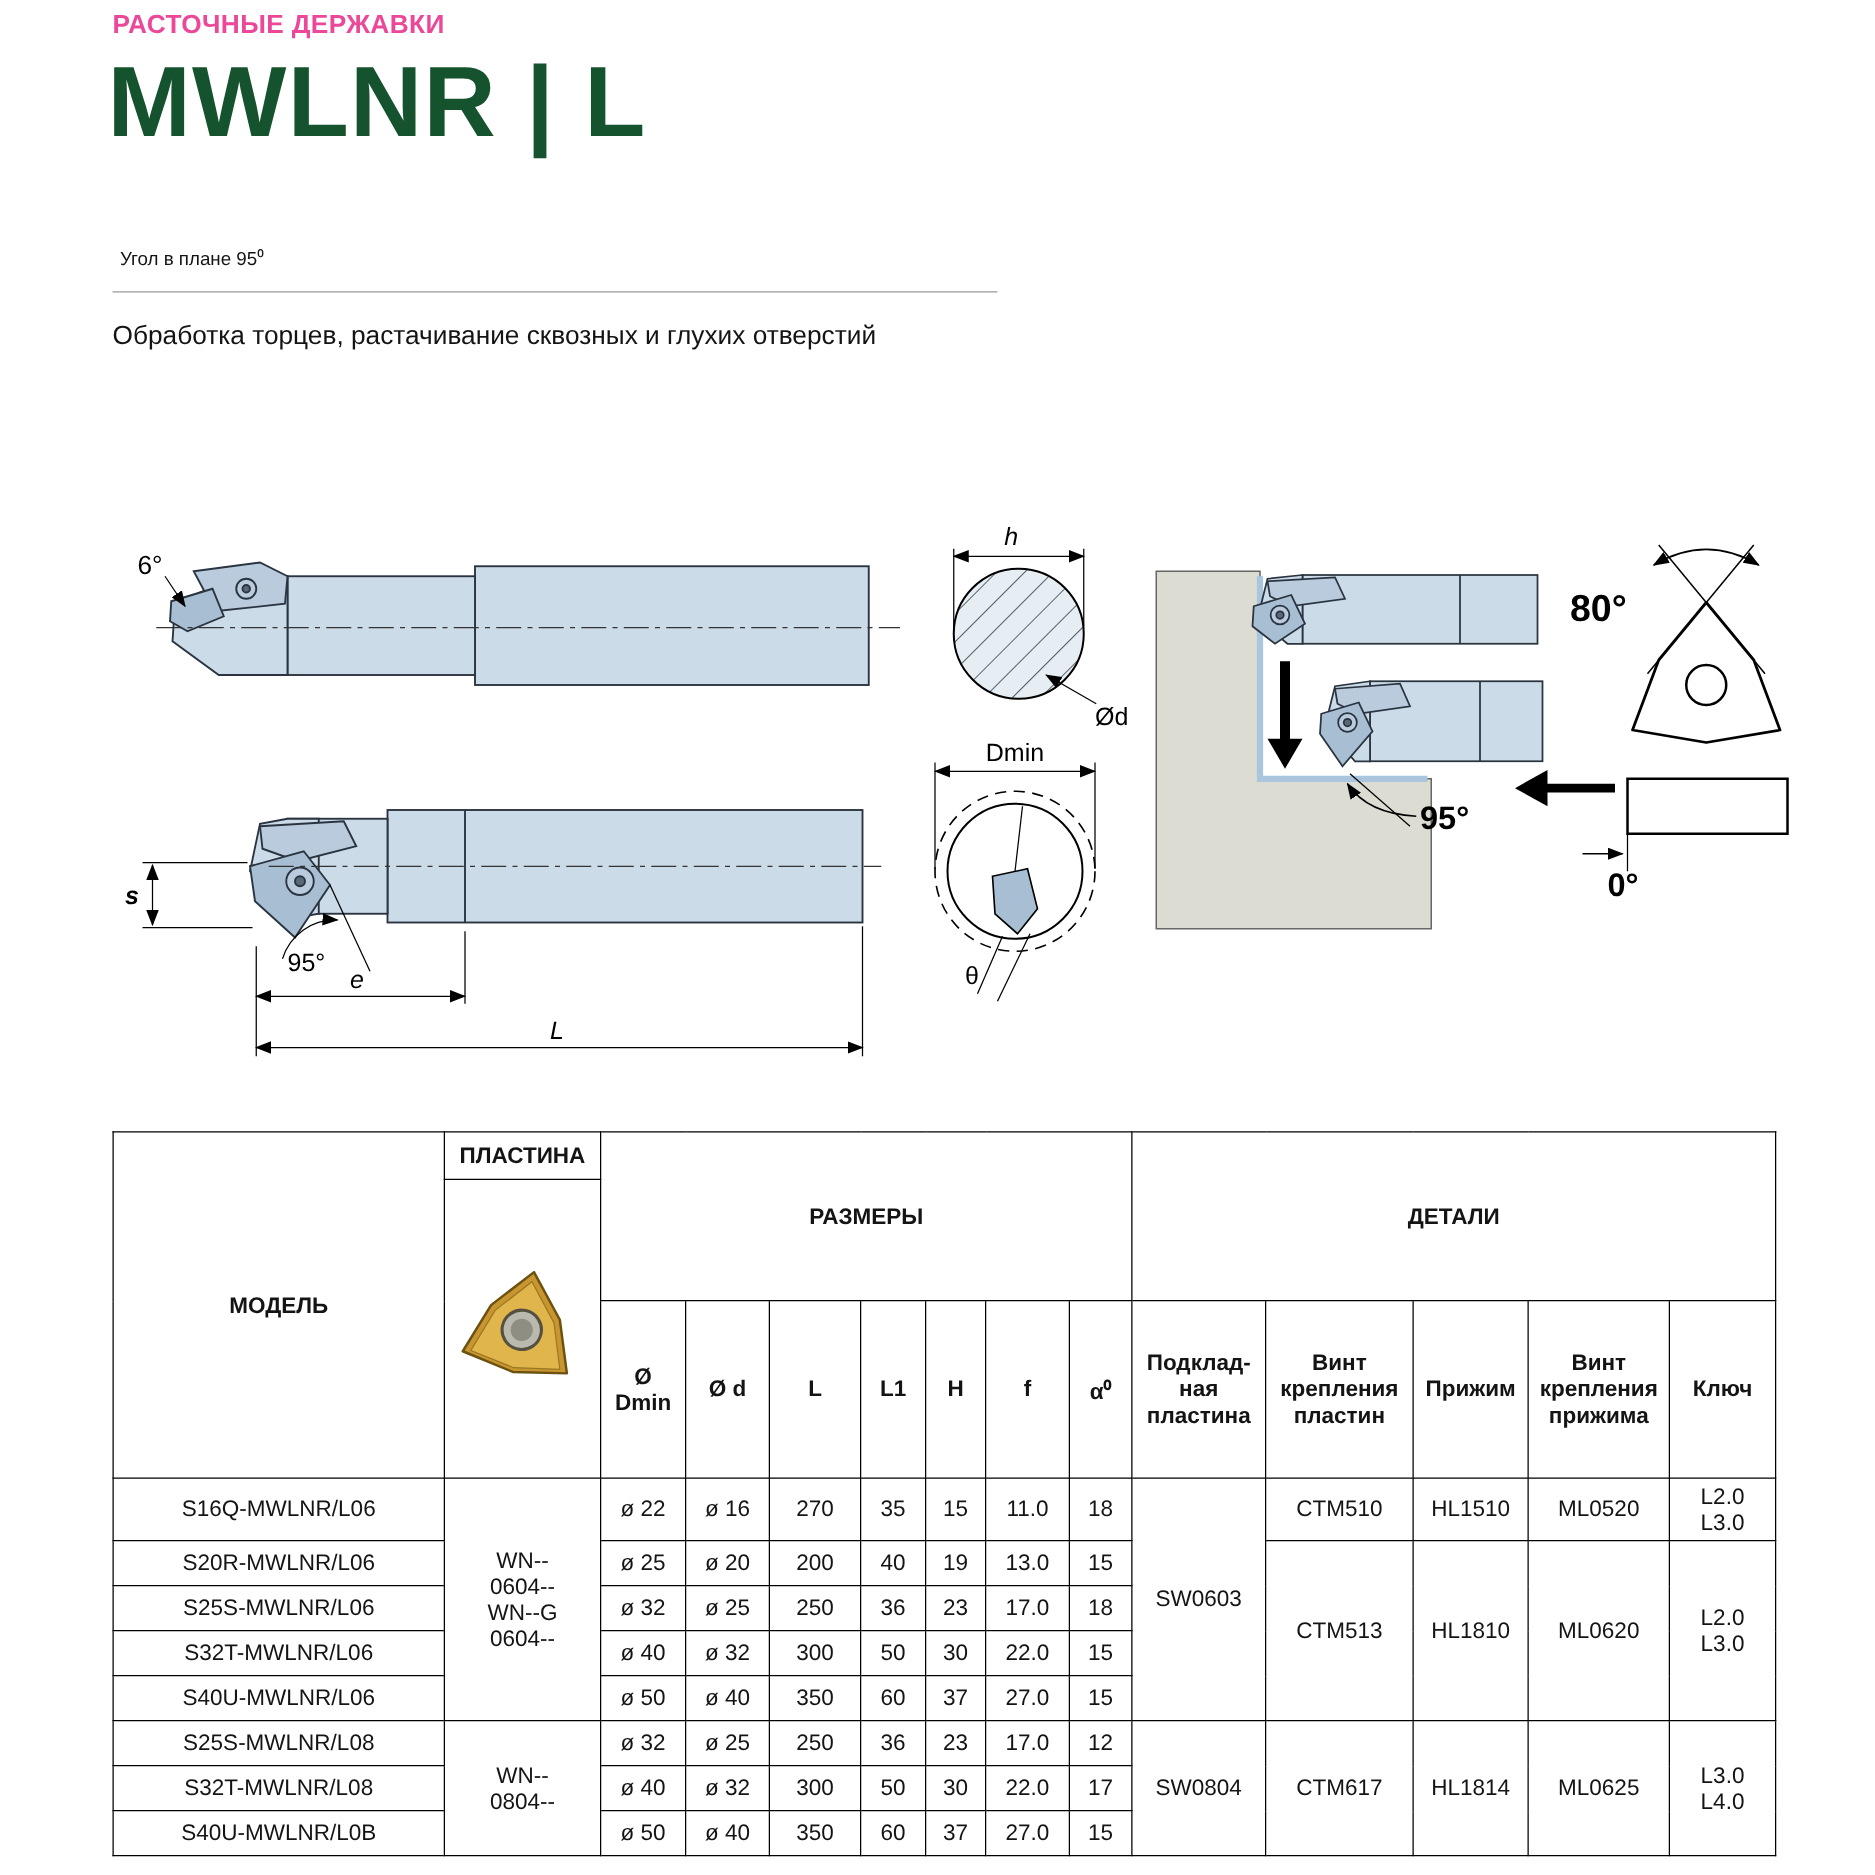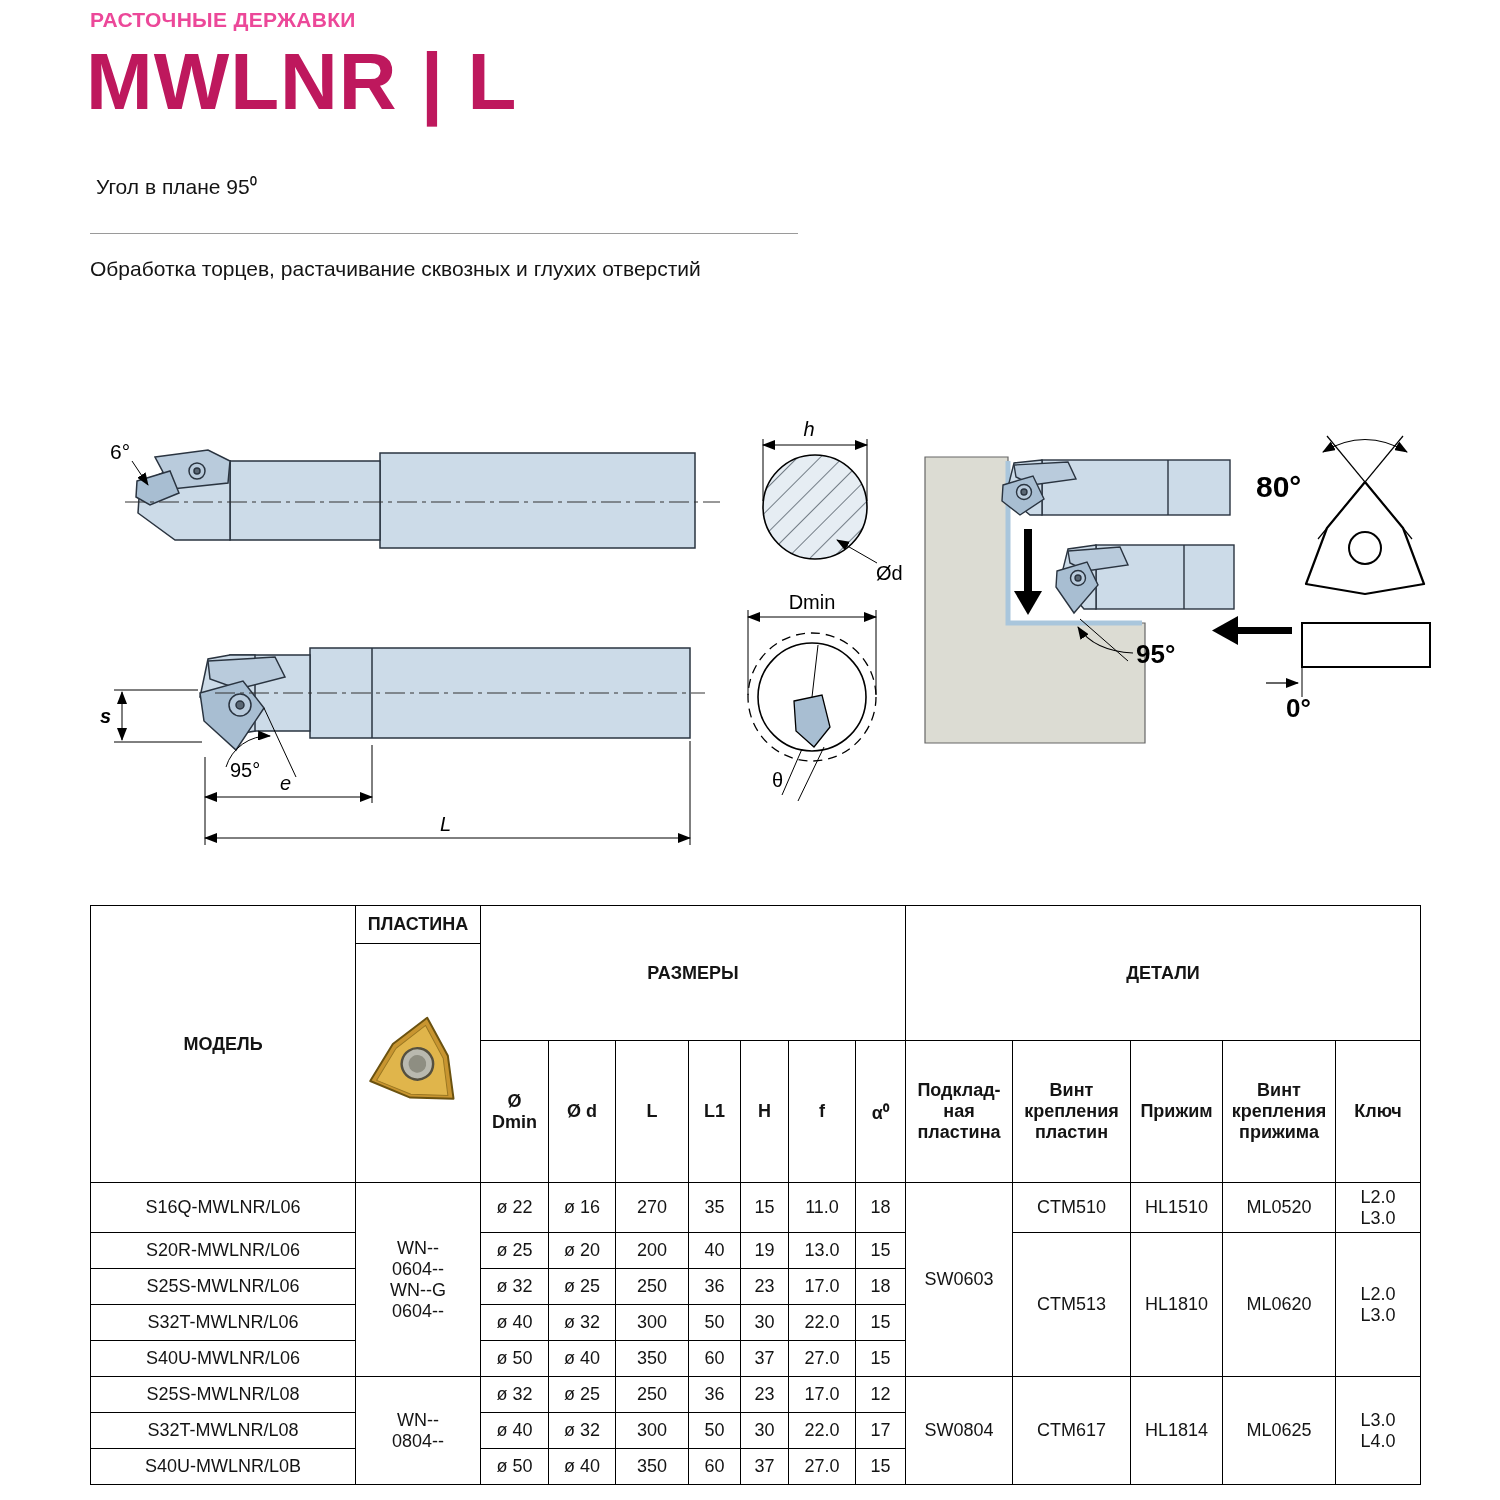--- a/index.html
+++ b/index.html
@@ -1,20 +1,20 @@
 <!DOCTYPE html>
 <html><head>
 <meta charset="utf-8">
 <style>
   * { margin:0; padding:0; box-sizing:border-box; }
   html,body { width:1500px; height:1500px; background:#ffffff; font-family:"Liberation Sans", sans-serif; color:#141414; position:relative; overflow:hidden; }
 
   .category  { position:absolute; left:90px;  top:8px;  font-size:21px; font-weight:bold; color:#ec4899; letter-spacing:.3px; }
-  .title     { position:absolute; left:86px;  top:36px; font-size:80px; font-weight:bold; color:#be185d; letter-spacing:1px; }
-  .subtitle  { position:absolute; left:96px;  top:172px; font-size:21px; }
+  .title     { position:absolute; left:86px;  top:36px; font-size:80px; font-weight:bold; color:#14532d; letter-spacing:1px; }
+  .subtitle  { position:absolute; left:96px;  top:196px; font-size:15px; }
   .rule      { position:absolute; left:90px;  top:233px; width:708px; border-top:1px solid #9a9a9a; }
   .description { position:absolute; left:90px; top:257px; font-size:21px; }
 
   .drawings  { position:absolute; left:80px; top:405px; width:1380px; height:470px; }
   .caption   { position:absolute; left:978px; top:793px; font-size:31px; font-weight:bold; }
 
   svg text { font-family:"Liberation Sans", sans-serif; fill:#000; }
 
   .spec-table { position:absolute; left:90px; top:905px; width:1330px; border-collapse:collapse; table-layout:fixed; }
   .spec-table th, .spec-table td { border:1px solid #000; text-align:center; vertical-align:middle; padding:2px 3px; }

